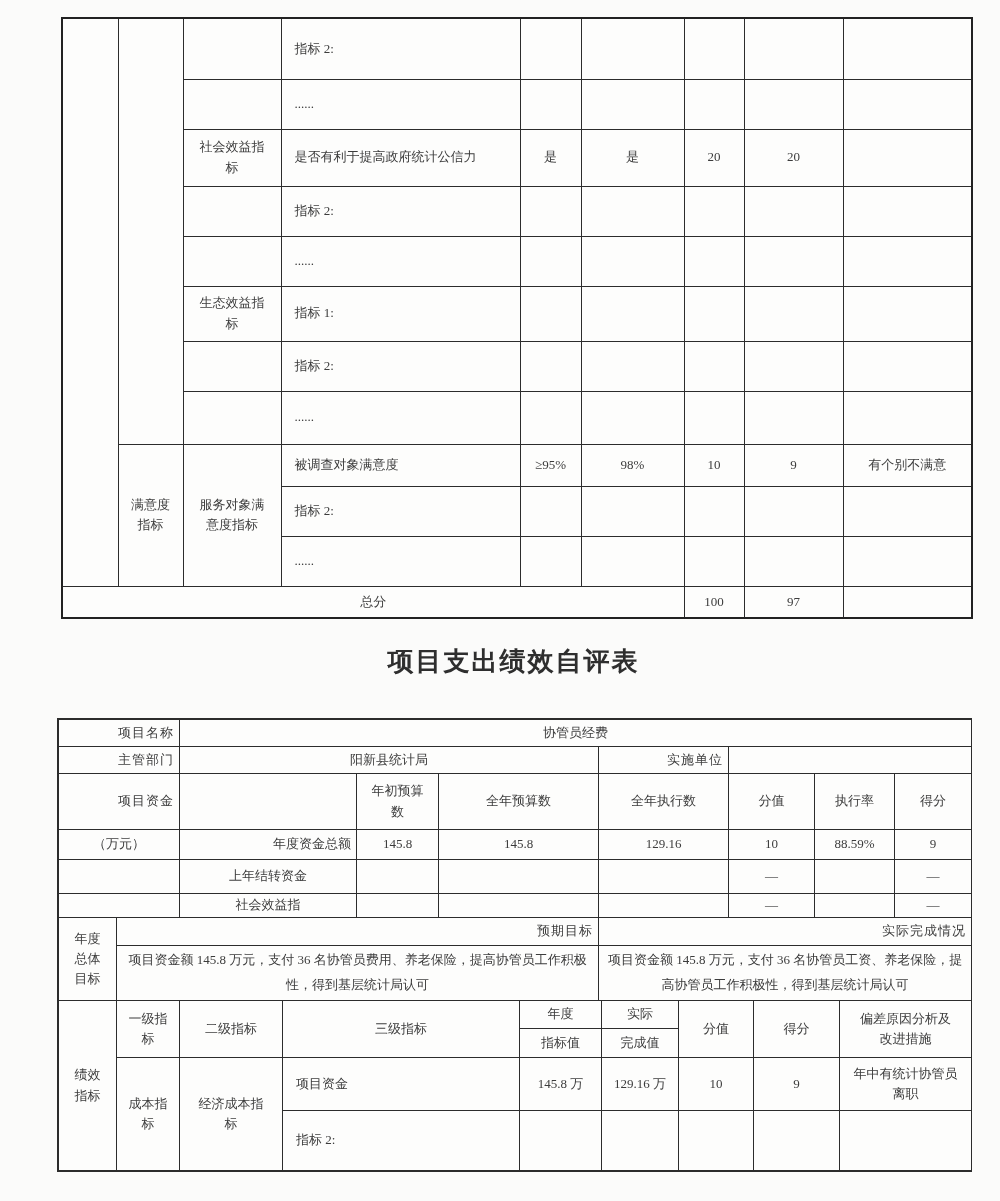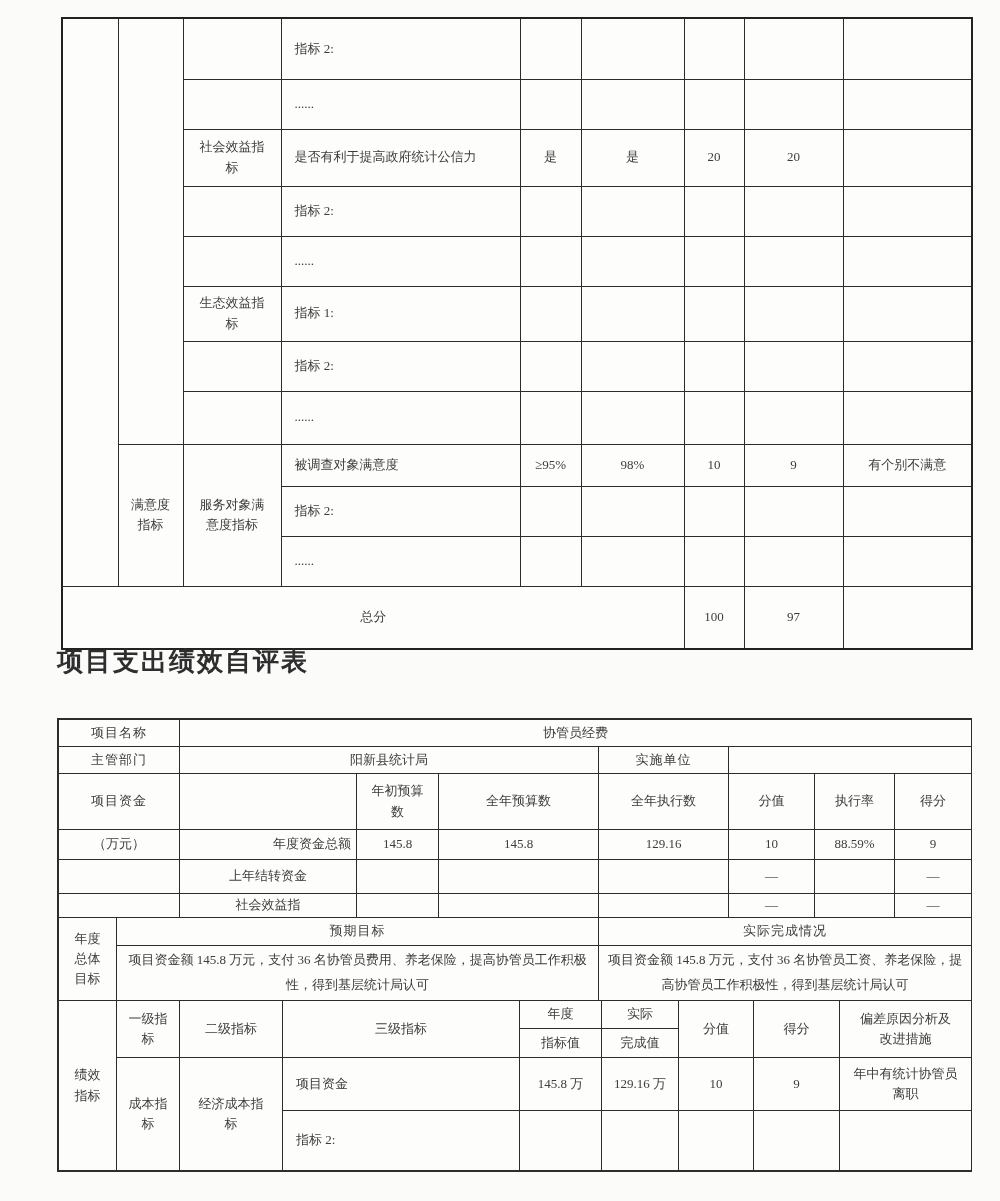--- a/index.html
+++ b/index.html
@@ -23,34 +23,34 @@
     overflow:hidden;
   }
   .tbl-frame{border:2px solid #222;}
   .name-cell{text-align:left;padding-left:13px;}
   .left-cell{text-align:right;padding-left:10px;}
   
   .top-table{position:absolute;left:61px;top:17px;width:910px;background:#fdfdfc;}
   
   .doc-title{
     position:absolute;left:57px;top:644px;width:913px;
-    font-size:26px;font-weight:bold;color:#2e2e2e;
+    text-align:center;font-size:26px;font-weight:bold;color:#2e2e2e;
     letter-spacing:2px;
     font-family:Liberation Serif, serif;
   }
   .doc-subtitle{
     position:absolute;left:57px;top:691px;width:913px;
     text-align:center;font-size:15px;color:#3c3c3c;
   }
   
   .form-wrap{position:absolute;left:57px;top:718px;width:913px;background:#fdfdfc;border:1px solid #2c2c2c;}
   .form-wrap table{width:913px;margin-top:-1px;}
   .form-wrap table:first-child{margin-top:0;}
   .goal-text{font-size:13px;line-height:1.9;}
-  .hdr{letter-spacing:1px;}
+  .hdr{letter-spacing:1px;text-align:right;}
 </style>
 </head>
 <body>
 
 <div class="page">
 
   <table class="top-table tbl-frame">
     <colgroup>
       <col style="width:56px">
         <col style="width:65px">
@@ -160,21 +160,21 @@
       <td></td>
     </tr>
     <tr style="height:50px">
       <td class="name-cell">......</td>
       <td></td>
       <td></td>
       <td></td>
       <td></td>
       <td></td>
     </tr>
-    <tr style="height:63px">
+    <tr style="height:32px">
       <td colspan="6">总分</td>
       <td>100</td>
       <td>97</td>
       <td></td>
     </tr>
   </tbody>
     </table>
 
   <div class="doc-title">项目支出绩效自评表</div>
 

